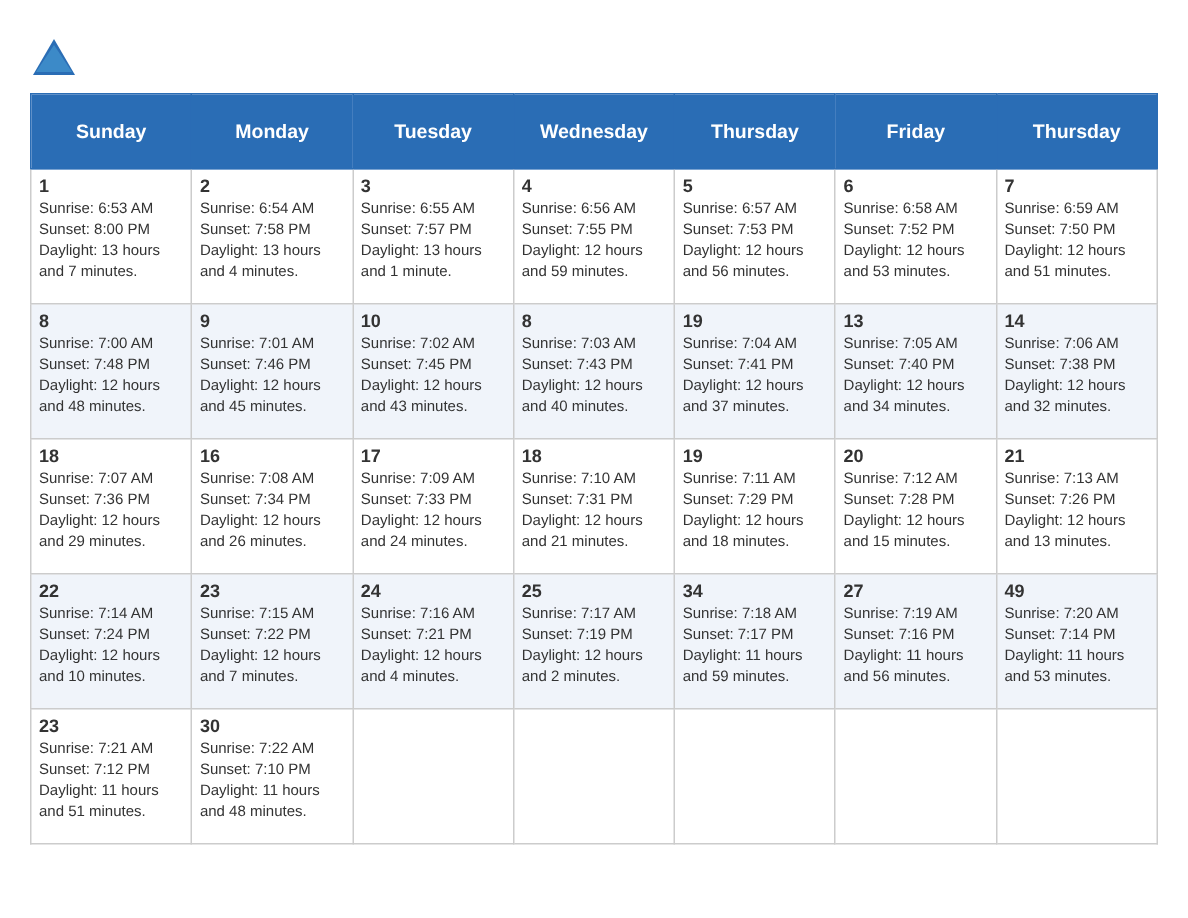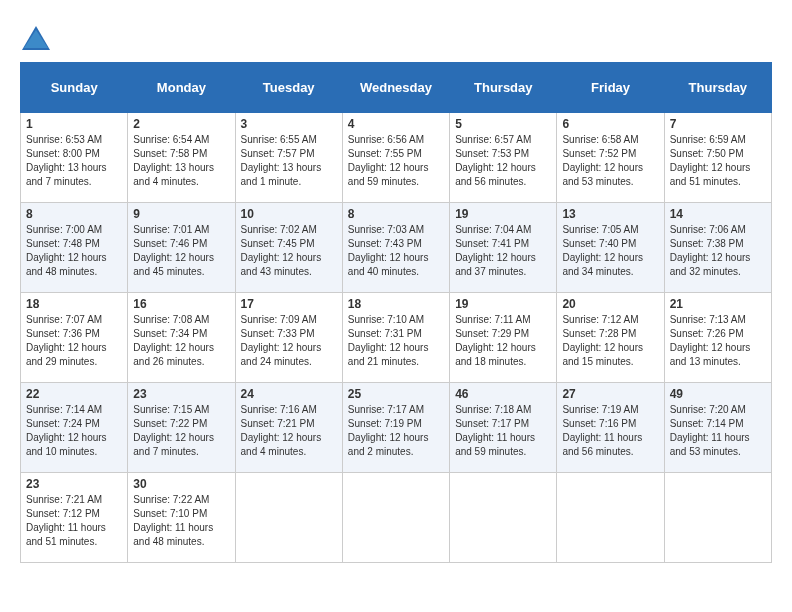--- a/index.html
+++ b/index.html
@@ -224,21 +224,21 @@
         </td>
         <td>
           <span class="day-num">24</span>
           <div class="cell-content">Sunrise: 7:16 AM<br>Sunset: 7:21 PM<br>Daylight: 12 hours and 4 minutes.</div>
         </td>
         <td>
           <span class="day-num">25</span>
           <div class="cell-content">Sunrise: 7:17 AM<br>Sunset: 7:19 PM<br>Daylight: 12 hours and 2 minutes.</div>
         </td>
         <td>
-          <span class="day-num">46</span>
+          <span class="day-num">34</span>
           <div class="cell-content">Sunrise: 7:18 AM<br>Sunset: 7:17 PM<br>Daylight: 11 hours and 59 minutes.</div>
         </td>
         <td>
           <span class="day-num">27</span>
           <div class="cell-content">Sunrise: 7:19 AM<br>Sunset: 7:16 PM<br>Daylight: 11 hours and 56 minutes.</div>
         </td>
         <td>
           <span class="day-num">49</span>
           <div class="cell-content">Sunrise: 7:20 AM<br>Sunset: 7:14 PM<br>Daylight: 11 hours and 53 minutes.</div>
         </td>

